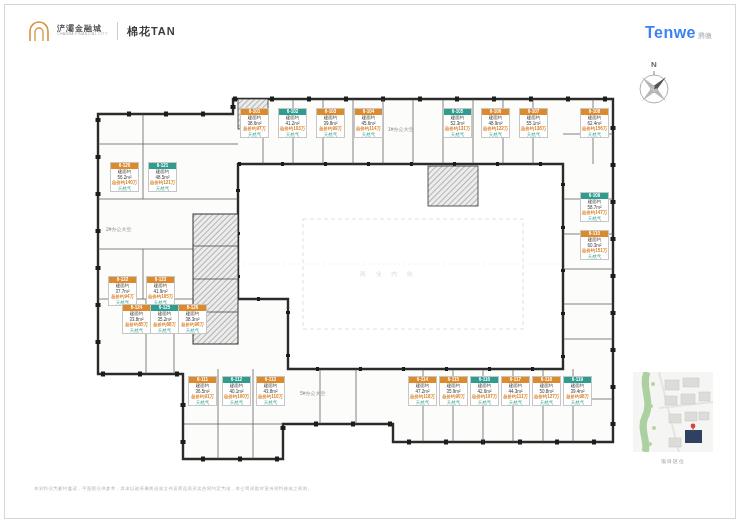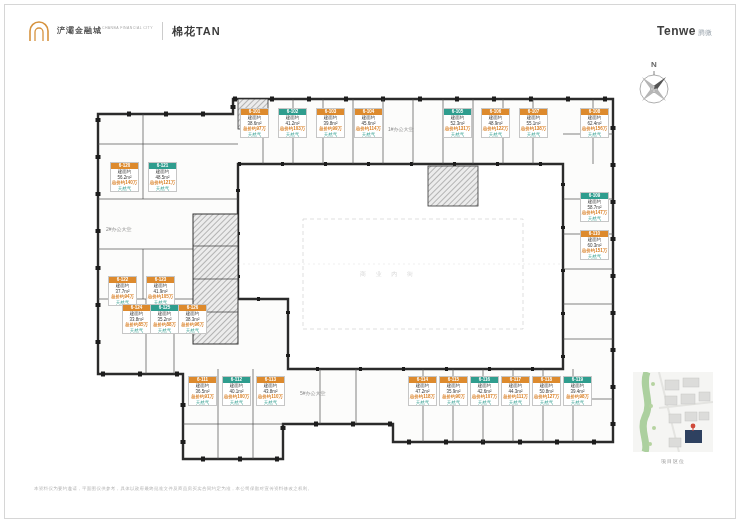--- a/index.html
+++ b/index.html
@@ -2,29 +2,29 @@
 <html><head>
 <meta charset="utf-8">
 <style>
   html,body{margin:0;padding:0;background:#fff;}
   .canvas{position:relative;width:740px;height:523px;background:#fff;overflow:hidden;
           font-family:"Liberation Sans","DejaVu Sans",sans-serif;}
   .page{position:absolute;inset:4px;border:1px solid #d6d6d6;background:#fff;}
 
   
   .logo-left{position:absolute;left:26px;top:18px;display:flex;align-items:center;gap:5px;}
-  .logo-text{display:flex;flex-direction:row;line-height:1.1;}
+  .logo-text{display:flex;flex-direction:column;line-height:1.1;}
   .logo-cn{font-size:8px;color:#555;font-weight:bold;letter-spacing:1px;}
   .logo-en{font-size:3.5px;color:#aaa;letter-spacing:.4px;}
   .logo-divider{width:1px;height:18px;background:#ccc;margin:0 4px;}
   .logo-product{font-size:11px;color:#3c3c3c;font-weight:bold;letter-spacing:1px;}
   .page-title{position:absolute;left:0;right:0;top:28px;text-align:center;
               font-size:17px;font-weight:bold;color:#1d2b4f;letter-spacing:2px;}
   .tenwe{position:absolute;right:28px;top:24px;display:flex;align-items:baseline;gap:2px;}
-  .tenwe-main{font-size:12px;font-weight:bold;color:#404040;letter-spacing:.5px;}
+  .tenwe-main{font-size:16px;font-weight:bold;color:#3b82f6;letter-spacing:.5px;}
   .tenwe-sub{font-size:7px;color:#9aa4ad;}
 
   .compass{position:absolute;left:631px;top:58px;}
 
   
   .plan{position:absolute;left:88px;top:84px;width:540px;height:382px;}
   .plan svg.drawing{position:absolute;left:0;top:0;}
   .plan-label{position:absolute;font-size:5px;color:#8a8a8a;z-index:2;white-space:nowrap;}
   .courtyard-note{position:absolute;font-size:6px;color:#d8d8d8;letter-spacing:4px;z-index:1;}
 

